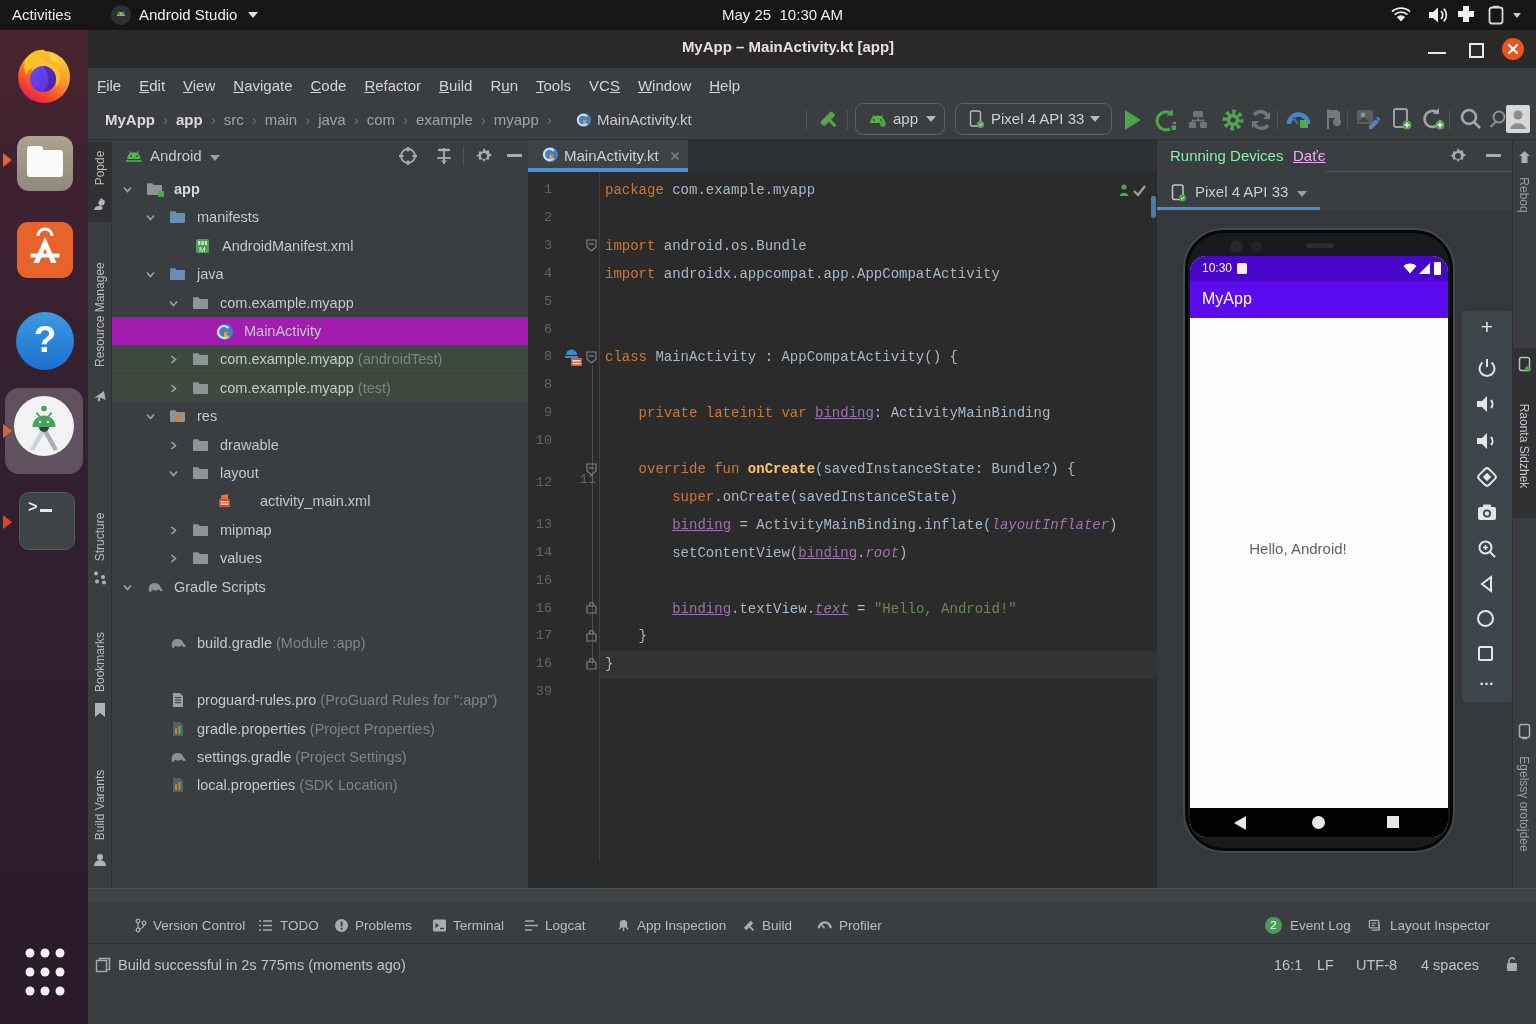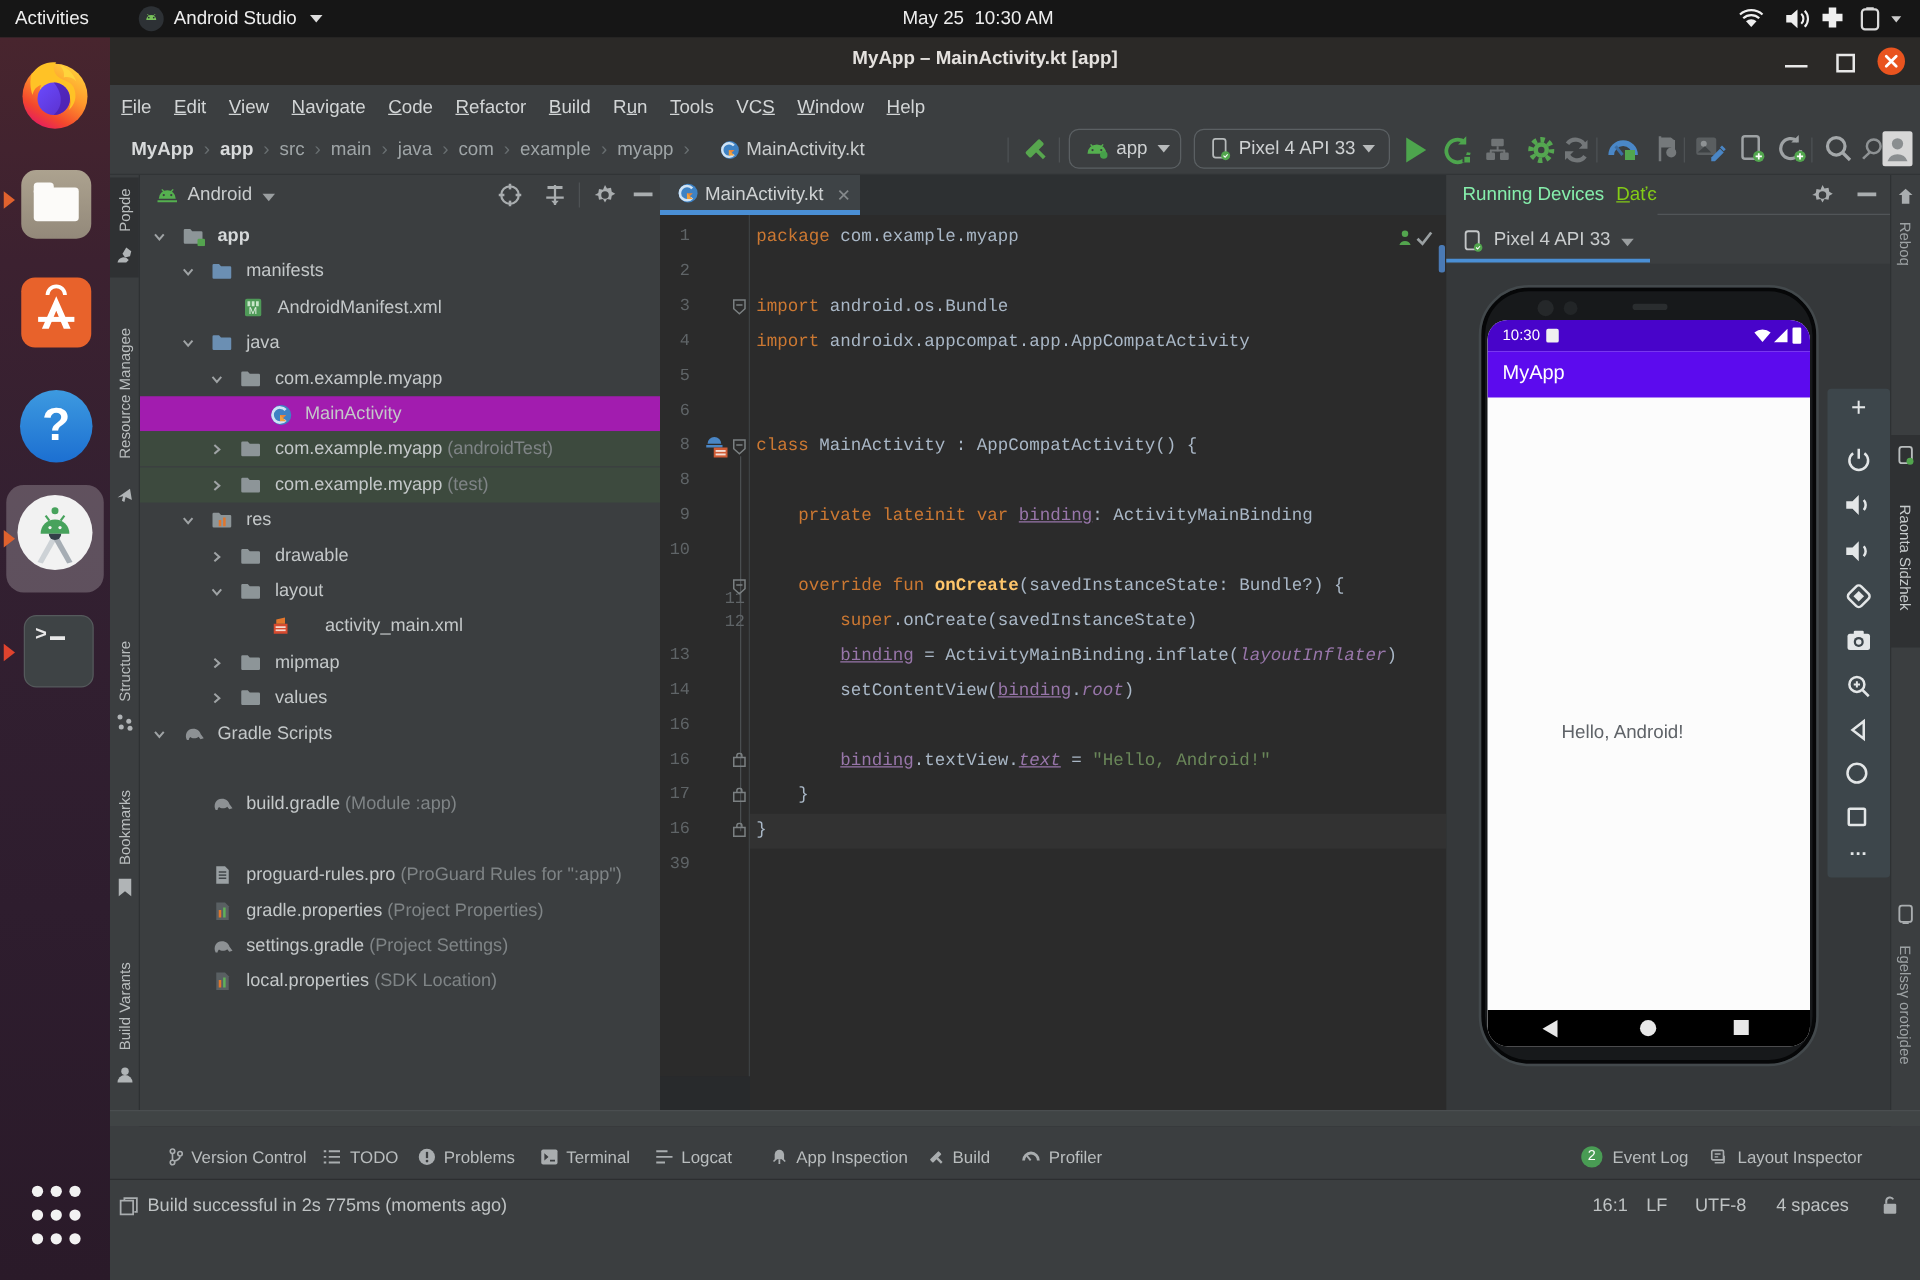--- a/index.html
+++ b/index.html
@@ -635,21 +635,21 @@
     <div class="cl" style="left:77px;top:263.2px;"><span class="pl">    </span><span class="kw">private lateinit var</span><span class="pl"> </span><span class="pp un">binding</span><span class="pl">: ActivityMainBinding</span></div>
     <div class="gn" style="top:291.1px;">10</div>
     <div class="gn" style="top:330px;padding-left:44px;">11</div>
     <div class="cl" style="left:77px;top:319.0px;"><span class="pl">    </span><span class="kw">override fun</span><span class="pl"> </span><span class="fn" style="font-weight:bold;">onCreate</span><span class="pl">(savedInstanceState: Bundle?) {</span></div>
     <span class="fold" style="left:58px;top:322.5px;">
       <svg width="11" height="13" viewBox="0 0 11 13">
         <path d="M1 1 h9 v7 l-4.5 4 L1 8 z" fill="none" stroke="#7b8082" stroke-width="1.2"></path>
         <line x1="3" y1="5" x2="8" y2="5" stroke="#7b8082" stroke-width="1.2"></line>
       </svg>
     </span>
-    <div class="gn" style="top:349px;padding-left:44px;">12</div>
+    <div class="gn" style="top:333px;">12</div>
     <div class="cl" style="left:77px;top:346.9px;"><span class="pl">        </span><span class="kw">super</span><span class="pl">.onCreate(savedInstanceState)</span></div>
     <div class="gn" style="top:374.8px;">13</div>
     <div class="cl" style="left:77px;top:374.8px;"><span class="pl">        </span><span class="pp un">binding</span><span class="pl"> = ActivityMainBinding.inflate(</span><span class="pp it">layoutInflater</span><span class="pl">)</span></div>
     <div class="gn" style="top:402.7px;">14</div>
     <div class="cl" style="left:77px;top:402.7px;"><span class="pl">        setContentView(</span><span class="pp un">binding</span><span class="pl">.</span><span class="pp it">root</span><span class="pl">)</span></div>
     <div class="gn" style="top:430.6px;">16</div>
     <div class="gn" style="top:458.5px;">16</div>
     <div class="cl" style="left:77px;top:458.5px;"><span class="pl">        </span><span class="pp un">binding</span><span class="pl">.textView.</span><span class="pp un it">text</span><span class="pl"> = </span><span class="st">"Hello, Android!"</span></div>
     <span class="fold" style="left:58px;top:462.0px;">
       <svg width="11" height="13" viewBox="0 0 11 13">
@@ -676,21 +676,21 @@
 .cl{position:absolute;white-space:pre;line-height:20px;}
 .gn{position:absolute;left:0;width:24px;text-align:right;color:#5f6467;font-size:13.5px;font-family:'Liberation Mono',monospace;line-height:20px;}
 .kw{color:#cc7832;}.pl{color:#a9b7c6;}.fn{color:#ffc66b;}.pp{color:#9876aa;}.st{color:#6a8759;}
 .un{text-decoration:underline;}.it{font-style:italic;}
 .fold{position:absolute;width:11px;height:13px;}
 </style>
 
 <div class="abs" style="left:1157px;top:140px;width:355px;height:761px;background:#35383a;"></div>
 <div class="abs" style="left:1157px;top:140px;width:355px;height:32px;background:#3b3e40;"></div>
 <div class="abs" style="left:1170px;top:147px;color:#86efac;font-size:15px;">Running Devices</div>
-<div class="abs" style="left:1293px;top:147px;color:#84cc16;font-size:15px;"><u>D</u>aťє</div>
+<div class="abs" style="left:1293px;top:147px;color:#f0abfc;font-size:15px;text-decoration:underline;"><u>D</u>aťє</div>
 <div class="abs" style="left:1326px;top:171px;width:186px;height:1px;background:#515558;"></div>
 <svg class="ic" style="left:1448px;top:146px;" width="20" height="20" viewBox="0 0 20 20">
     <path d="M10 2 l1.6 2.8 3.2-.6 .6 3.2 2.8 1.6 -2.8 1.6 -.6 3.2 -3.2 -.6 -1.6 2.8 -1.6 -2.8 -3.2 .6 -.6 -3.2 L1.8 10 l2.8 -1.6 .6 -3.2 3.2 .6 z" fill="#a9adaf"></path>
     <circle cx="10" cy="10" r="3" fill="#3b3e40"></circle>
   </svg>
 <div class="abs" style="left:1486px;top:154px;width:15px;height:2.5px;background:#a9adaf;"></div>
 
 <div class="abs" style="left:1157px;top:172px;width:355px;height:39px;background:#3b3e40;"></div>
 <svg class="ic" style="left:1169px;top:183px;" width="19" height="20" viewBox="0 0 19 20">
     <rect x="3.5" y="2" width="10.5" height="14.5" rx="2" stroke="#c3c6c7" stroke-width="1.5" fill="none"></rect>
@@ -716,21 +716,21 @@
       <path d="M7 10.5 L0.5 3 a10 10 0 0 1 13 0 z" fill="#fff"></path>
     </svg>
   <svg class="ic" style="left:229px;top:7px;" width="12" height="11" viewBox="0 0 12 11">
       <path d="M11 0 V11 H0 z" fill="#fff"></path>
     </svg>
   <div class="abs" style="left:244px;top:6px;width:7px;height:13px;background:#fff;border-radius:1px;"></div>
 
   <div class="abs" style="left:0;top:25px;width:258px;height:37px;background:#5c0bee;"></div>
   <div class="abs" style="left:12px;top:34px;color:#fff;font-size:16px;">MyApp</div>
 
-  <div class="abs" style="left:0;top:284px;width:216px;height:22px;text-align:center;color:#5f6368;font-size:15px;margin-top:37px;">Hello, Android!</div>
+  <div class="abs" style="left:0;top:284px;width:216px;height:22px;text-align:center;color:#5f6368;font-size:15px;">Hello, Android!</div>
 
   <div class="abs" style="left:0;top:552px;width:258px;height:29px;background:#000;"></div>
   <div class="abs" style="left:44px;top:560px;width:0;height:0;border-top:7px solid transparent;border-bottom:7px solid transparent;border-right:12px solid #e8e8e8;"></div>
   <div class="abs" style="left:122px;top:560px;width:13px;height:13px;border-radius:50%;background:#e8e8e8;"></div>
   <div class="abs" style="left:197px;top:560px;width:12px;height:12px;background:#e8e8e8;"></div>
 </div>
 
 <div class="abs" style="left:1462px;top:311px;width:50px;height:391px;background:#3d464b;border-radius:3px;"></div>
 <div class="abs" style="left:1462px;top:311px;width:50px;color:#e3e6e7;">
   <div style="position:absolute;left:0;top:4px;width:50px;text-align:center;font-size:21px;font-weight:300;">+</div>

